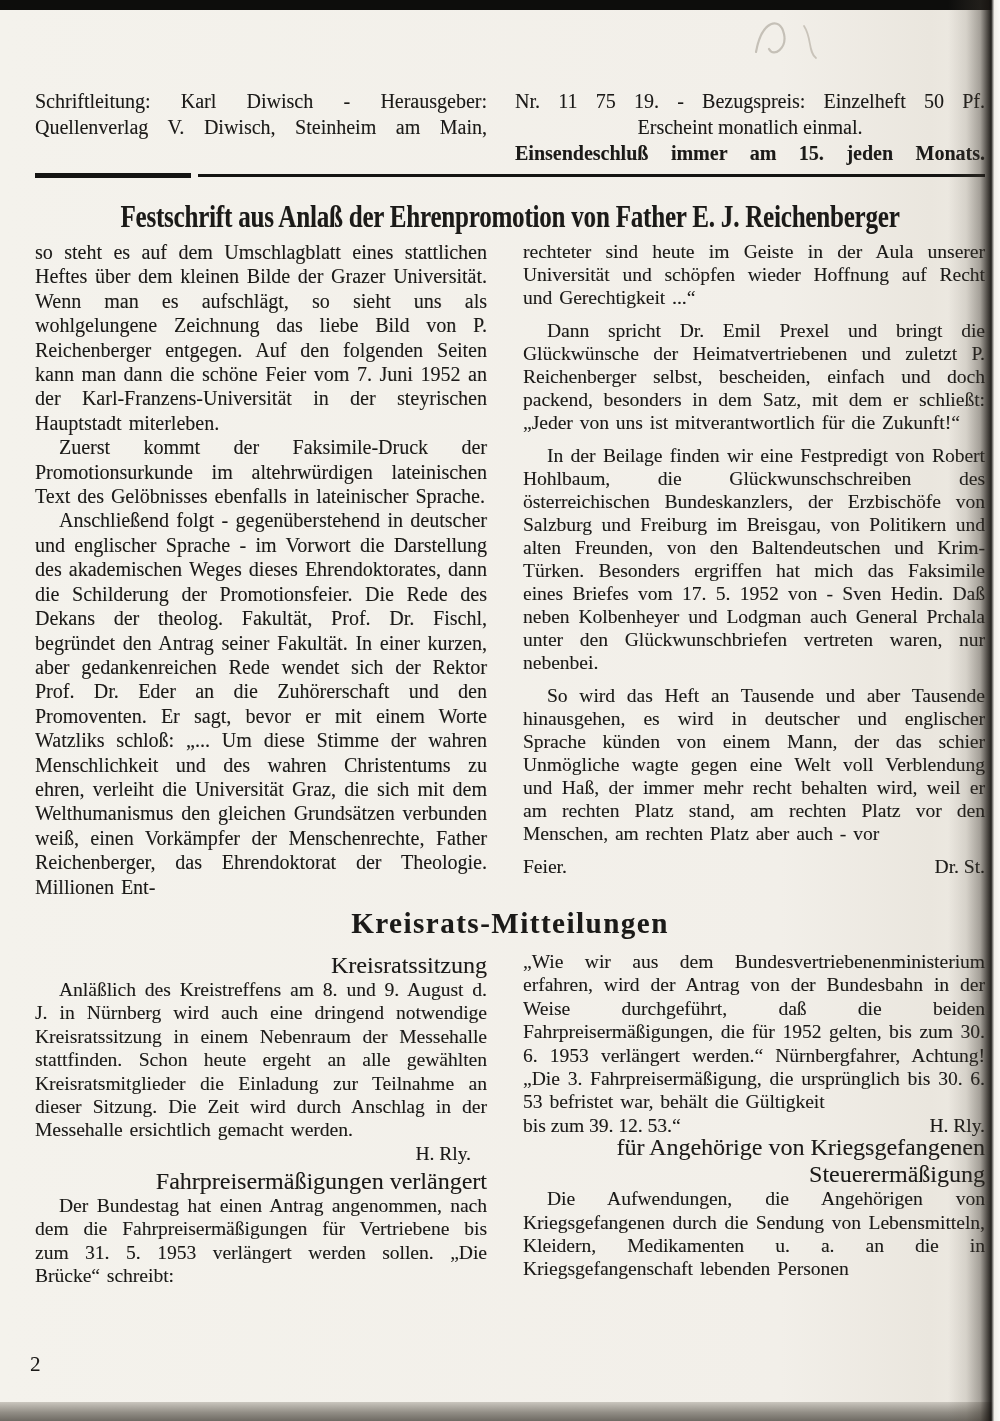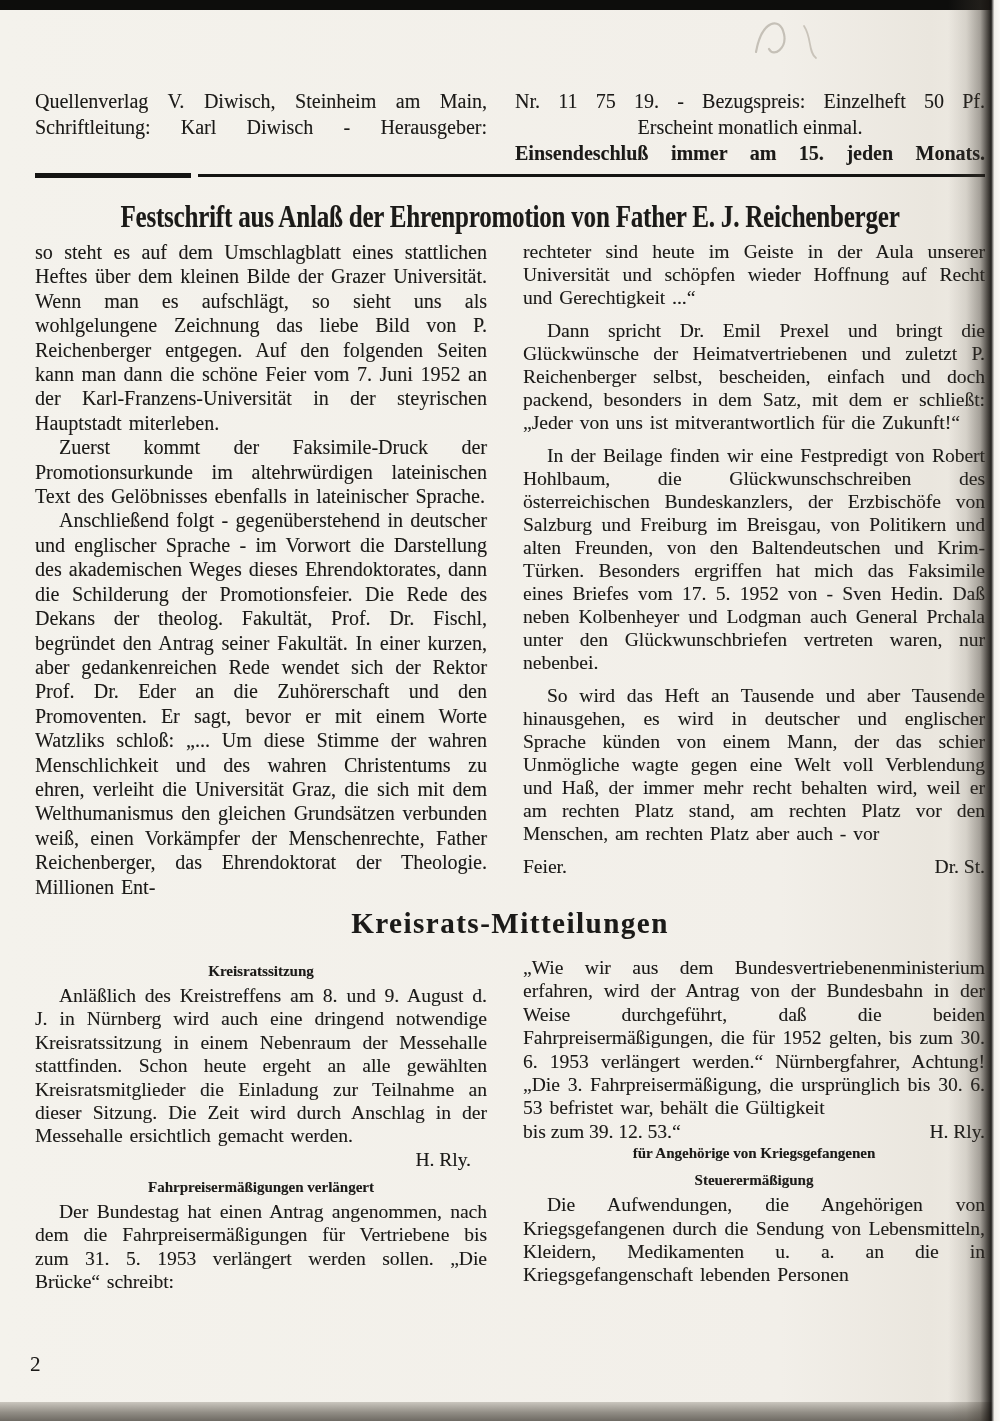--- a/index.html
+++ b/index.html
@@ -34,44 +34,44 @@
   .col-l{flex:0 0 452px;}
   .col-r{flex:1;min-width:0;}
   .cols p{margin:0;text-align:justify;word-spacing:2px;}
   .article{margin-top:10px;}
   .article .col-l p{font-size:20px;line-height:24.4px;}
   .article .col-r p{font-size:19.5px;line-height:23px;margin-bottom:10px;}
   .ind{text-indent:24px;}
   .lastline{display:flex;justify-content:space-between;font-size:19.5px;line-height:23px;}
   .article .col-l{font-size:20px;}
   
-  .section-title{margin:8px 0 16px;font-size:29px;font-weight:700;letter-spacing:1.5px;
+  .section-title{margin:8px 0 10px;font-size:29px;font-weight:700;letter-spacing:1.5px;
                  text-align:center;padding-left:20px;}
   .sec .col-l p,.sec .col-r p{font-size:19.5px;line-height:23.4px;}
-  .subhead{font-size:15px;font-weight:700;text-align:center;margin:3px 0 1px;line-height:24px;}
+  .subhead{font-size:24px;font-weight:400;text-align:right;margin:3px 0 1px;line-height:24px;}
   .sigline{text-align:right;padding-right:16px;font-size:19.5px;line-height:24px;}
   .sec .lastline{line-height:23.4px;}
   .pagenum{position:absolute;left:30px;top:1352px;font-size:21px;}
 </style>
 </head>
 <body>
 
 <div class="page">
 
   <div class="topbar"></div>
 
   <svg class="scribble" width="150" height="60" viewBox="0 0 150 60">
     <path d="M14 44 C 20 12, 38 8, 42 26 C 45 40, 32 50, 27 41" fill="none" stroke="#8f887b" stroke-width="2.2" stroke-linecap="round"></path>
     <path d="M62 18 C 70 30, 66 44, 74 50" fill="none" stroke="#9a9284" stroke-width="1.8" stroke-linecap="round"></path>
   </svg>
 
   <div class="masthead">
     <div class="mast-left">
+      <div class="jline">Schriftleitung: Karl Diwisch - Herausgeber:</div>
       <div class="jline">Quellenverlag V. Diwisch, Steinheim am Main,</div>
-      <div class="jline">Schriftleitung: Karl Diwisch - Herausgeber:</div>
     </div>
     <div class="mast-right">
       <div class="jline">Nr. 11 75 19. - Bezugspreis: Einzelheft 50 Pf.</div>
       <div class="cline">Erscheint monatlich einmal.</div>
       <div class="jline bold">Einsendeschluß immer am 15. jeden Monats.</div>
     </div>
   </div>
 
   <div class="rule">
     <span class="seg1"></span>

